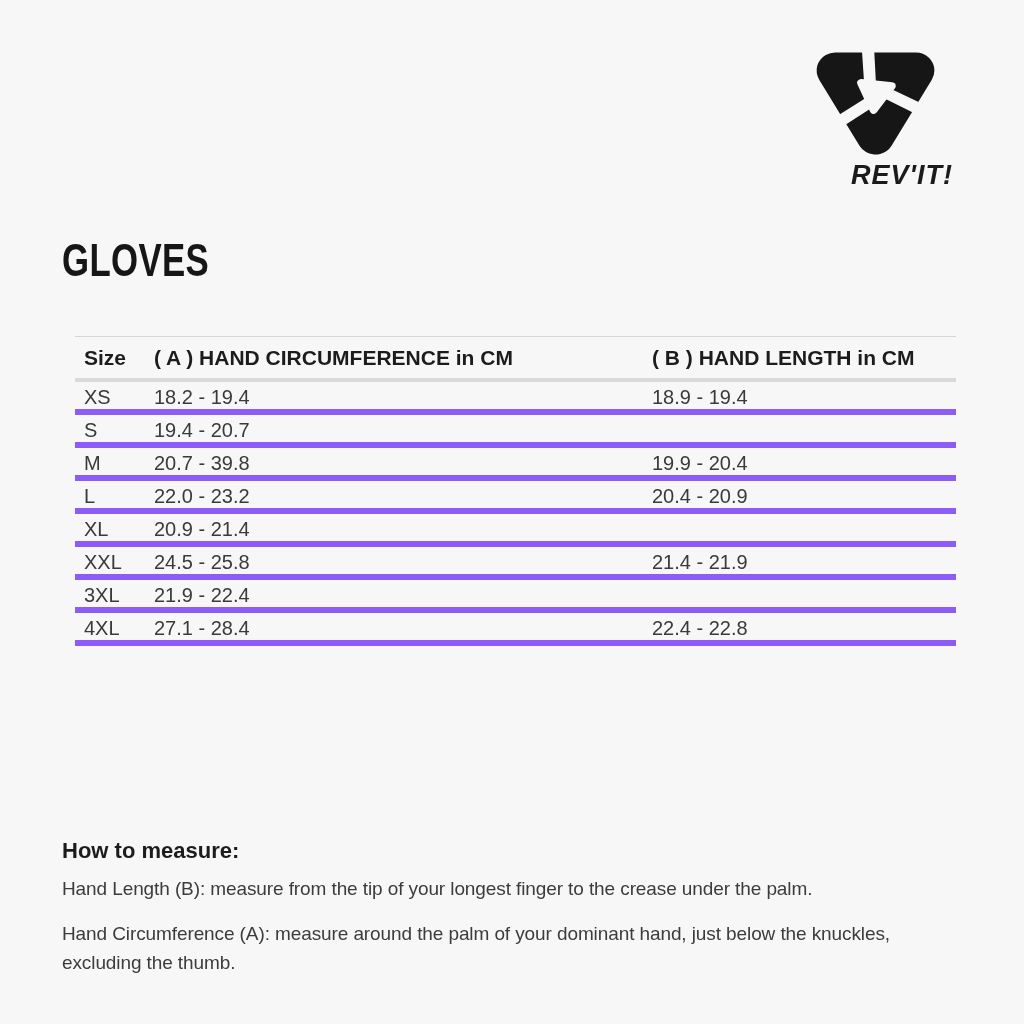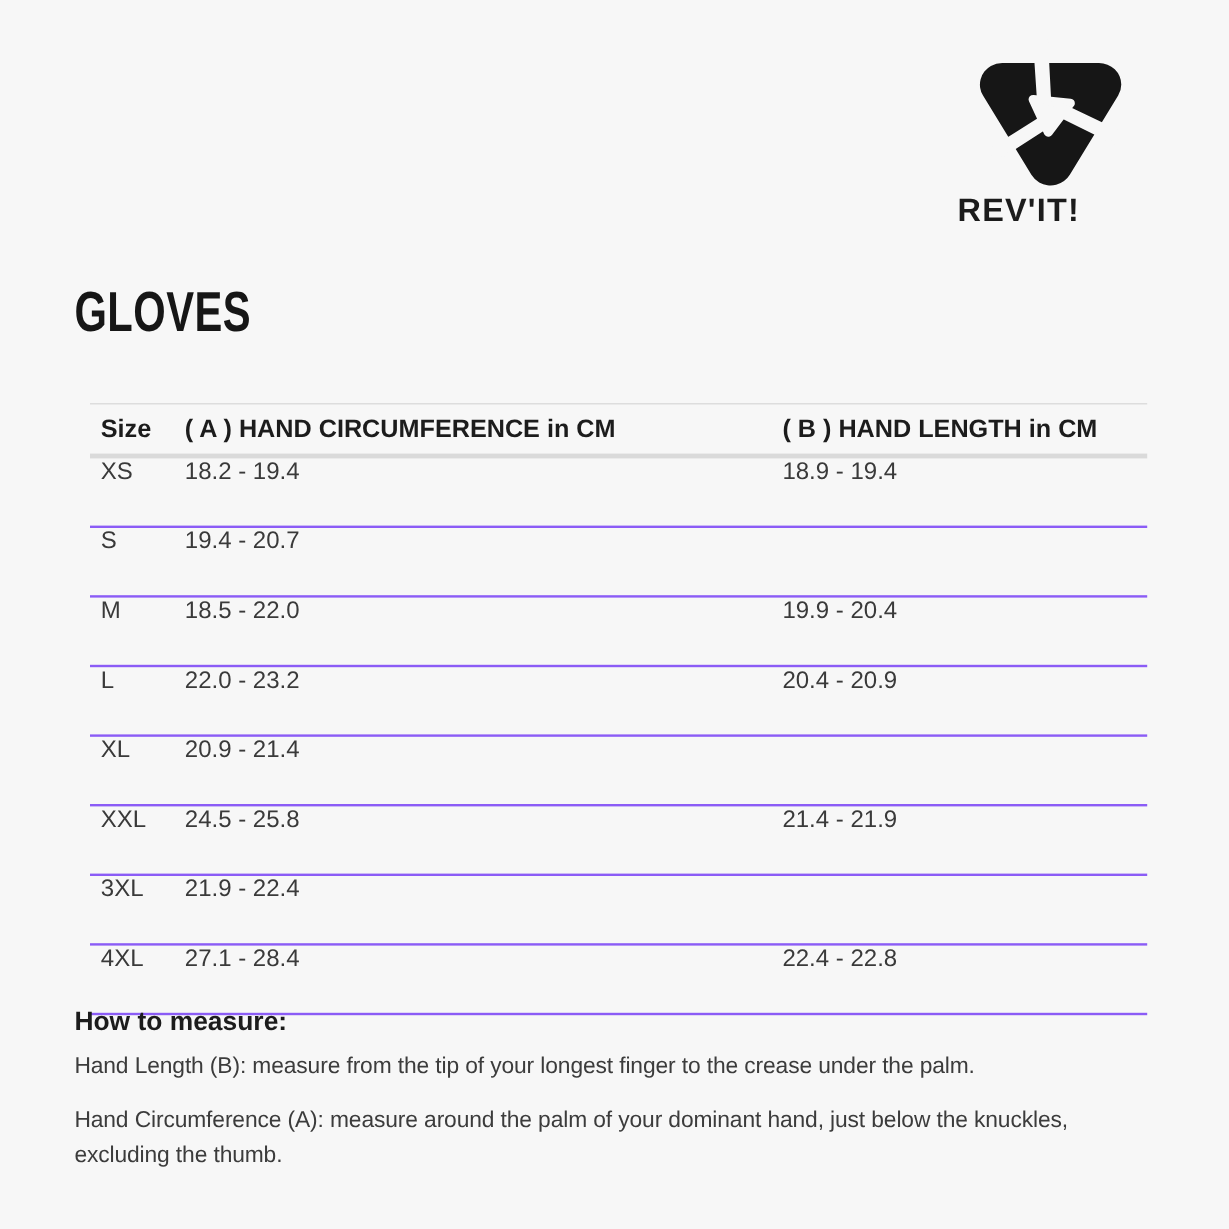--- a/index.html
+++ b/index.html
@@ -15,23 +15,24 @@
     height: 1024px;
     background: #f7f7f7;
     overflow: hidden;
   }
 
   
   .logo { position: absolute; left: 798px; top: 18px; width: 155px; }
   .logo svg { display: block; width: 155px; height: 150px; }
   .logo-text {
     margin-top: -8px;
-    text-align: left;
+    text-align: right;
     font-size: 27px;
     font-weight: bold;
+    font-style: italic;
     letter-spacing: 1px;
     color: #1b1b1b;
     white-space: nowrap;
   }
 
   
   .page-title {
     position: absolute;
     left: 62px;
     top: 232px;
@@ -57,23 +58,23 @@
     align-items: center;
     height: 46px;
     border-top: 1px solid #d6d6d6;
     border-bottom: 4px solid #dadada;
     font-weight: bold;
     font-size: 21px;
     color: #1c1c1c;
   }
   .tr {
     display: flex;
-    align-items: flex-start;
-    height: 58px;
-    border-bottom: 2px solid #8b5cf6;
+    align-items: flex-end;
+    height: 33px;
+    border-bottom: 6px solid #8b5cf6;
     font-size: 20px;
     color: #3a3a3a;
   }
   .col-size { width: 79px; padding-left: 9px; flex: none; }
   .col-a    { width: 498px; flex: none; }
   .col-b    { flex: 1; }
 
   
   .measure { position: absolute; left: 62px; top: 838px; width: 880px; }
   .measure-heading {
@@ -126,21 +127,21 @@
           <div class="col-size">XS</div>
           <div class="col-a">18.2 - 19.4</div>
           <div class="col-b">18.9 - 19.4</div>
         </div>
         <div class="tr">
           <div class="col-size">S</div>
           <div class="col-a">19.4 - 20.7</div>
         </div>
         <div class="tr">
           <div class="col-size">M</div>
-          <div class="col-a">18.5 - 22.0</div>
+          <div class="col-a">20.7 - 39.8</div>
           <div class="col-b">19.9 - 20.4</div>
         </div>
         <div class="tr">
           <div class="col-size">L</div>
           <div class="col-a">22.0 - 23.2</div>
           <div class="col-b">20.4 - 20.9</div>
         </div>
         <div class="tr">
           <div class="col-size">XL</div>
           <div class="col-b">20.9 - 21.4</div>

